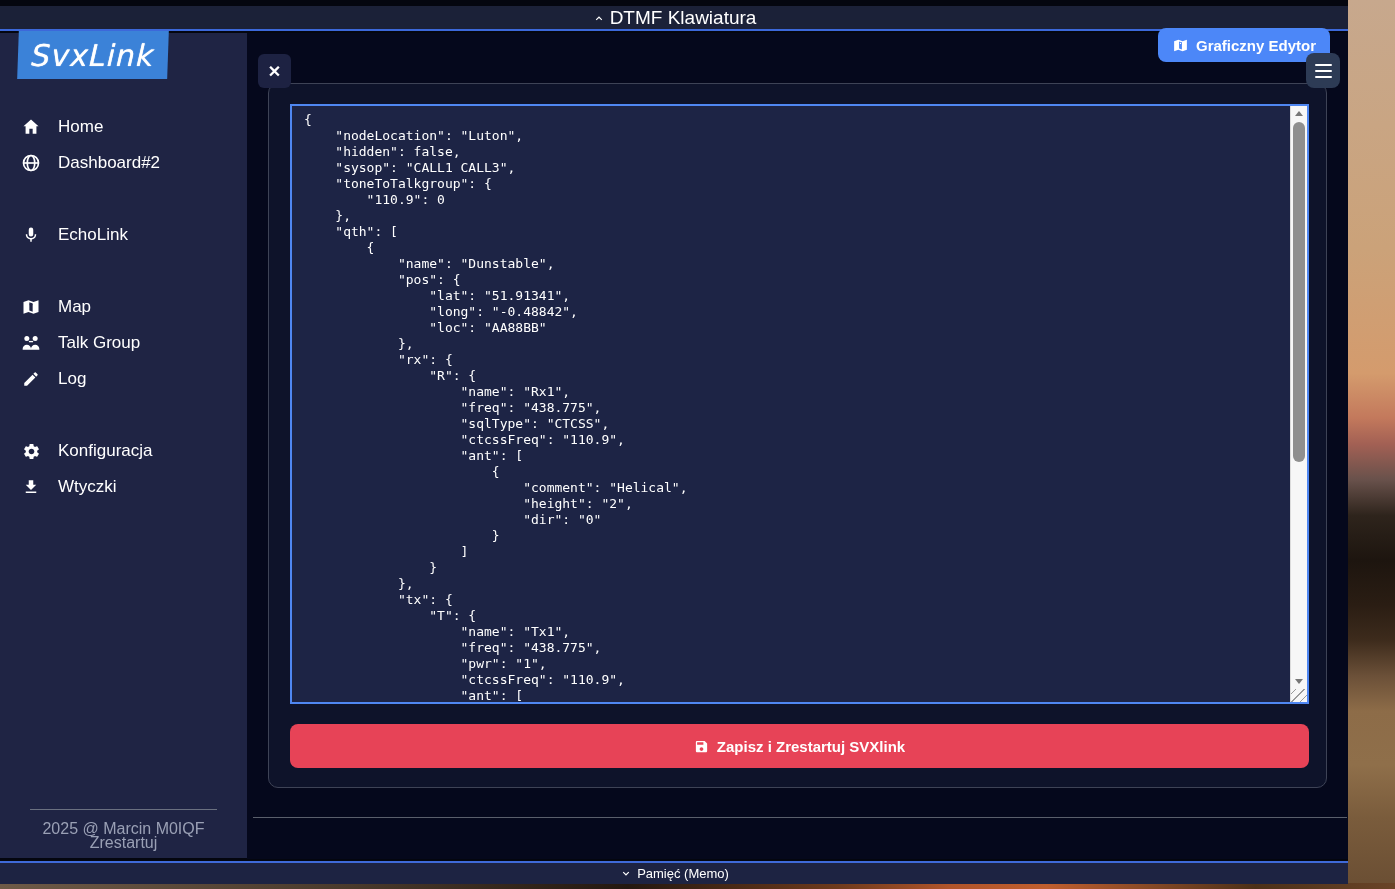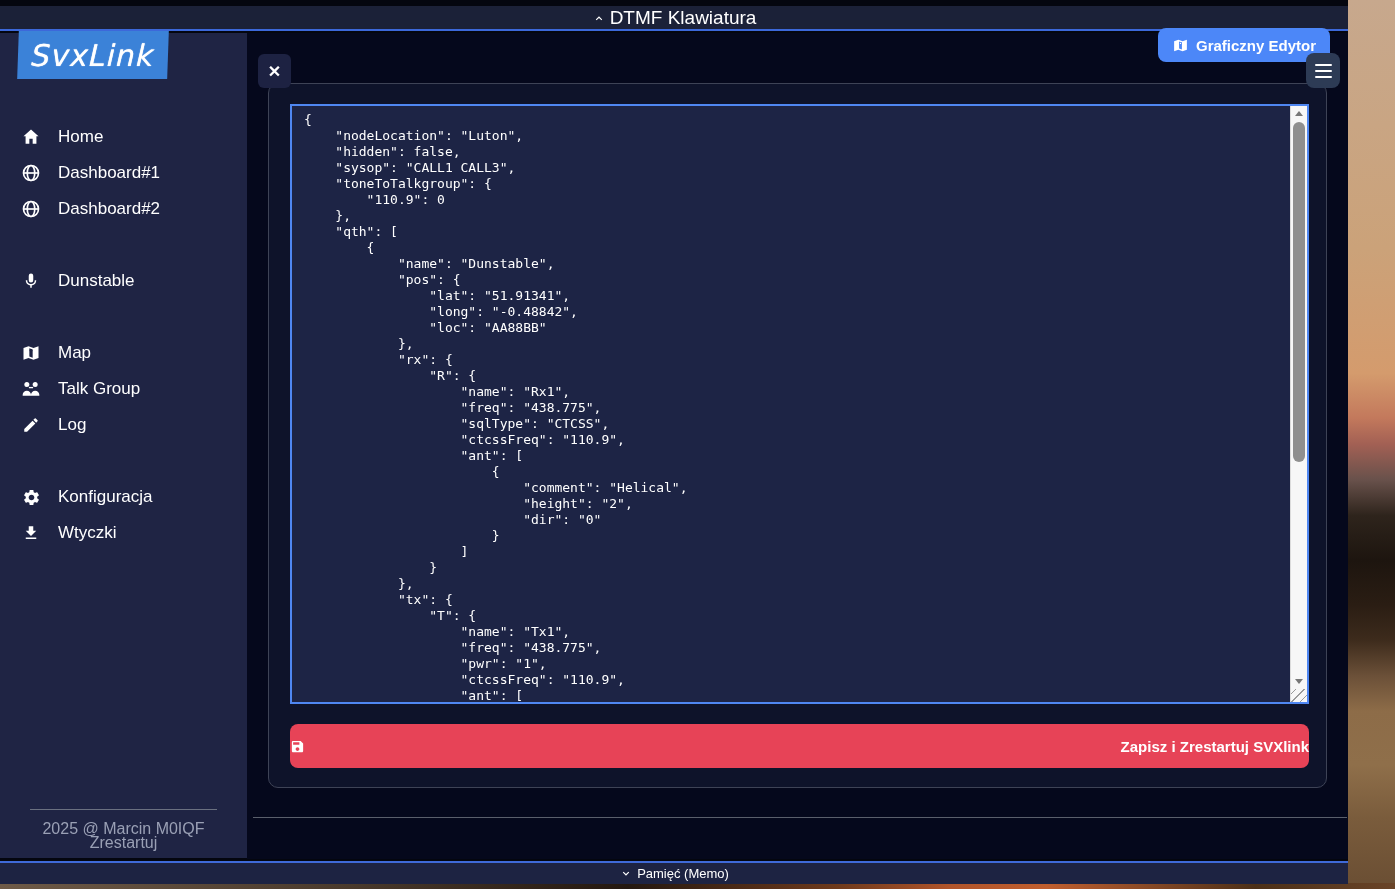--- a/index.html
+++ b/index.html
@@ -44,21 +44,21 @@
     background: #1f2444;
   }
   .logo {
     margin: -2px 0 0 18px; width: 150px; height: 48px;
     background: #3b82d8; color: #fff;
     display: flex; align-items: center; justify-content: center;
     font-family: "DejaVu Sans", sans-serif; font-style: italic;
     font-size: 30px; letter-spacing: 1px; transform: skewX(-2deg);
     text-shadow: 0 0 1px #fff;
   }
-  .nav { margin-top: 40px; }
+  .nav { margin-top: 30px; }
   .nav-item {
     height: 36px; display: flex; align-items: center; gap: 16px;
     padding-left: 20px; color: #fff; font-size: 17px; cursor: pointer;
   }
   .nav-item .nicon { width: 22px; display: flex; justify-content: center; color: #fff; }
   .nav-gap { height: 36px; }
   .side-footer {
     position: absolute; left: 0; right: 0; bottom: 8px;
     text-align: center; color: #9aa0b5; font-size: 16px; line-height: 14px;
   }
@@ -132,21 +132,21 @@
   }
   .resize-grip {
     position: absolute; right: 0; bottom: 0; width: 16px; height: 13px;
     background: repeating-linear-gradient(135deg, transparent 0 3px, #9a9a9a 3px 4px, transparent 4px 6px);
   }
 
   .save-btn {
     position: absolute; left: 21px; top: 640px; width: 1019px; height: 44px;
     background: #e74357; border: none; border-radius: 8px; cursor: pointer;
     color: #fff; font-size: 15px; font-weight: bold;
-    display: flex; align-items: center; justify-content: space-between; gap: 8px;
+    display: flex; align-items: center; justify-content: center; gap: 8px;
     font-family: "Liberation Sans", sans-serif;
   }
   .main-divider {
     position: absolute; left: 6px; right: 1px; top: 784px;
     border-top: 1px solid #5a5f6b;
   }
 </style>
 </head>
 <body>
 
@@ -177,42 +177,32 @@
         <span>Home</span>
       </div>
       <div class="nav-item">
         <span class="nicon">
           <svg width="20" height="20" viewBox="0 0 24 24" fill="none" stroke="currentColor" stroke-width="2">
               <circle cx="12" cy="12" r="9"></circle>
               <ellipse cx="12" cy="12" rx="4.5" ry="9"></ellipse>
               <line x1="3" y1="12" x2="21" y2="12"></line>
             </svg>
         </span>
-        <span>Dashboard#1</span>
-      </div>
-      <div class="nav-item">
-        <span class="nicon">
-          <svg width="20" height="20" viewBox="0 0 24 24" fill="none" stroke="currentColor" stroke-width="2">
-              <circle cx="12" cy="12" r="9"></circle>
-              <ellipse cx="12" cy="12" rx="4.5" ry="9"></ellipse>
-              <line x1="3" y1="12" x2="21" y2="12"></line>
-            </svg>
-        </span>
         <span>Dashboard#2</span>
       </div>
 
       <div class="nav-gap"></div>
 
       <div class="nav-item">
         <span class="nicon">
           <svg width="18" height="18" viewBox="0 0 24 24" fill="currentColor">
               <path d="M12 14a3 3 0 0 0 3-3V5a3 3 0 0 0-6 0v6a3 3 0 0 0 3 3zm5-3a5 5 0 0 1-10 0H5a7 7 0 0 0 6 6.92V21h2v-3.08A7 7 0 0 0 19 11h-2z"></path>
             </svg>
         </span>
-        <span>Dunstable</span>
+        <span>EchoLink</span>
       </div>
 
       <div class="nav-gap"></div>
 
       <div class="nav-item">
         <span class="nicon">
           <svg width="20" height="20" viewBox="0 0 24 24" fill="currentColor">
               <path d="M9 4L3 6v14l6-2 6 2 6-2V4l-6 2-6-2zm1 2.4l4 1.33v9.87l-4-1.33V6.4z"></path>
               <circle cx="12" cy="9" r="1.6" fill="#1f2444"></circle>
             </svg>

